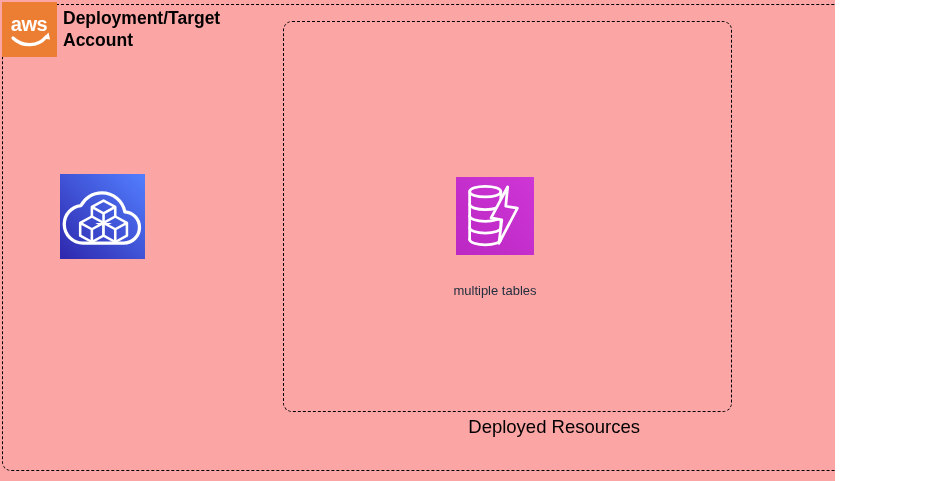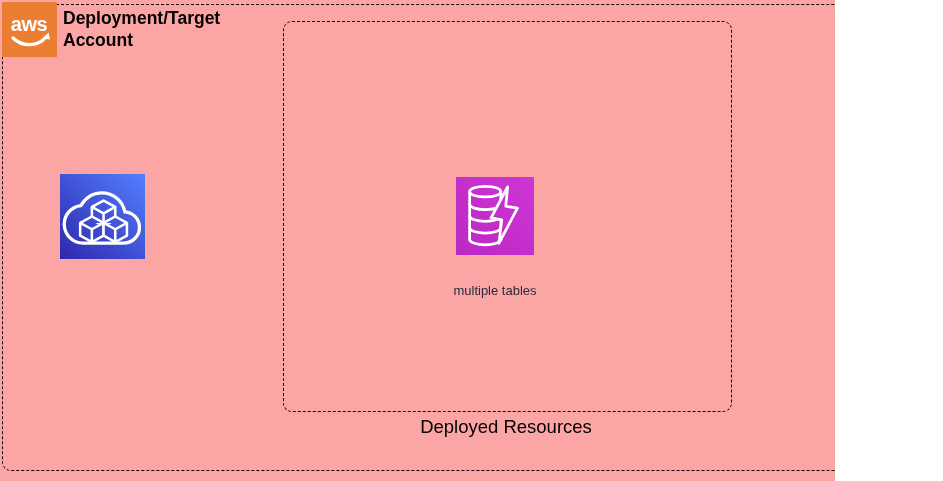--- a/index.html
+++ b/index.html
@@ -45,22 +45,22 @@
     border-bottom: 5px solid transparent;
   }
 
   #dynamodb-icon { position: absolute; left: 456px; top: 177px; width: 78px; height: 78px; }
   #dynamodb-label {
     position: absolute; left: 412px; top: 260px; width: 166px;
     text-align: center; font-size: 13px; color: #232F3E; margin-top: 23px;
   }
 
   #deployed-caption {
-    position: absolute; left: 356px; top: 416px; width: 300px;
-    text-align: center; font-size: 18.5px; color: #000000;
+    position: absolute; left: 340px; top: 416px; width: 300px;
+    text-align: right; font-size: 18.5px; color: #000000;
   }
 </style>
 </head>
 <body>
 
 <div id="canvas">
 
   <div id="outer-box" class="dashed-box"></div>
 
   <svg id="aws-logo" viewBox="0 0 55 55">

